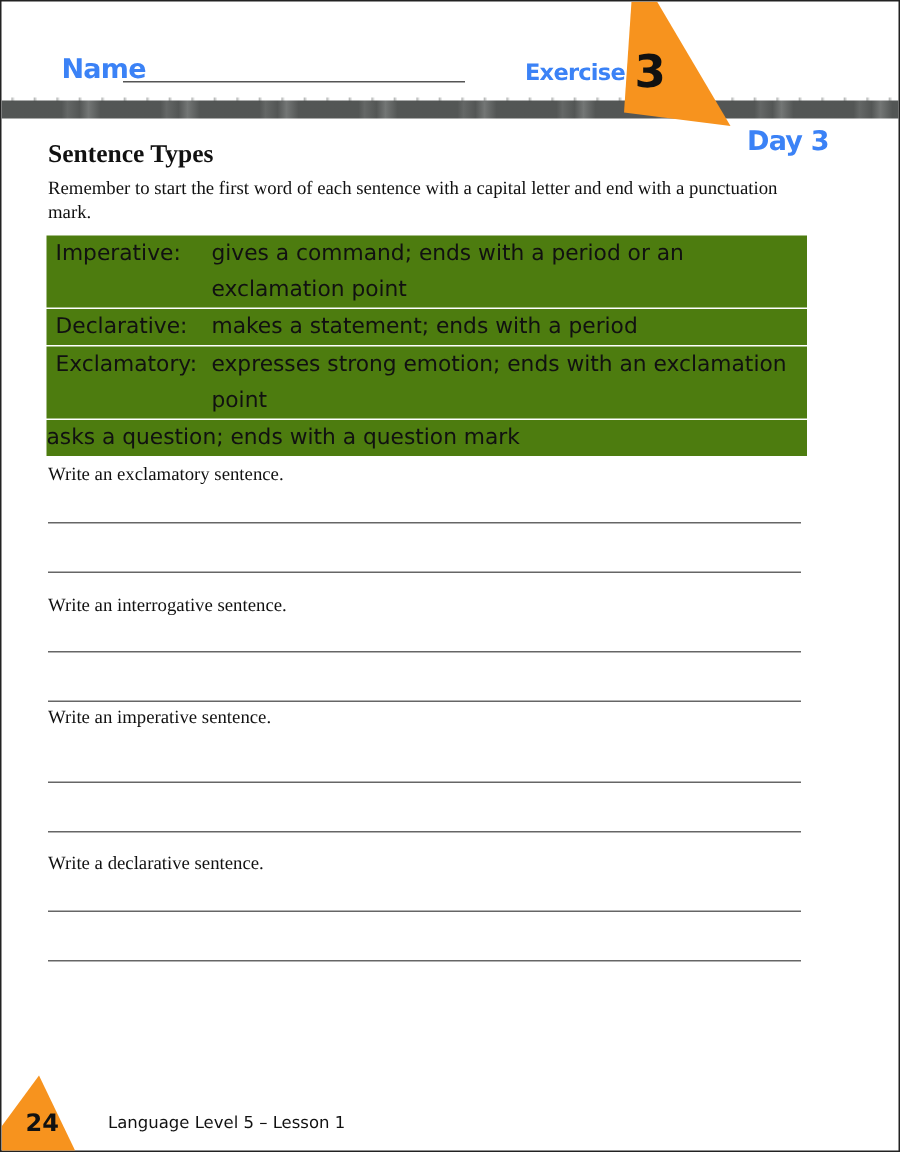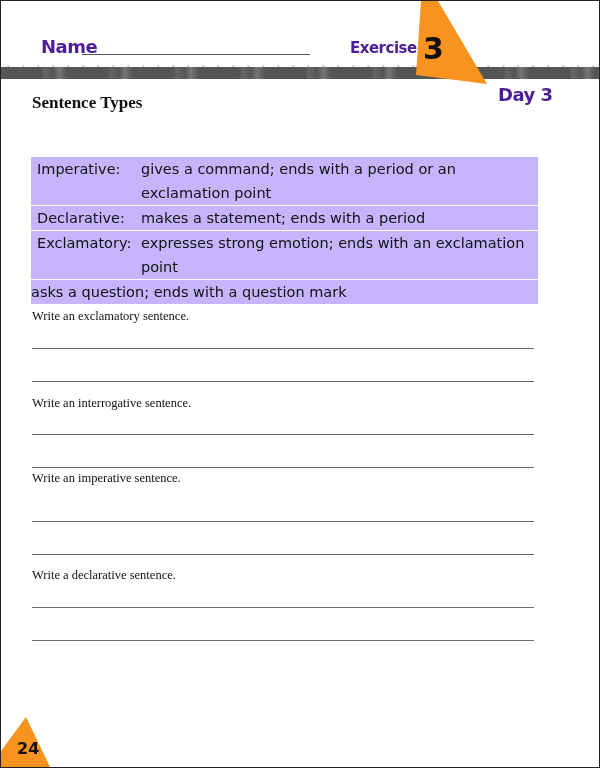--- a/index.html
+++ b/index.html
@@ -1,42 +1,42 @@
 <!DOCTYPE html>
 <html><head>
 <meta charset="utf-8">
 <style>
   html, body { margin: 0; padding: 0; background: #fff; }
   body { width: 600px; height: 768px; position: relative; overflow: hidden; }
   .page {
     position: absolute; left: 0; top: 0; width: 598px; height: 766px;
     border: 1px solid #222; background: #fff; overflow: hidden;
   }
-  .hand { font-family: "DejaVu Sans", sans-serif; font-weight: bold; color: #4c1d95; }
+  .hand { font-family: "DejaVu Sans", sans-serif; font-weight: bold; color: #3b82f6; }
   .name-label { position: absolute; left: 40px; top: 35px; font-size: 18px; letter-spacing: -0.5px; }
   .name-line { position: absolute; left: 81px; top: 53px; width: 228px; border-bottom: 1px solid #555; height: 0; }
   .exercise-label { position: absolute; left: 349px; top: 38px; font-size: 15px; letter-spacing: -0.5px; }
   .day-label { position: absolute; left: 497px; top: 35px; font-size: 18px; letter-spacing: -0.5px; margin-top: 48px; }
   .stripe {
     position: absolute; left: 0; top: 66px; width: 600px; height: 12px;
     background: repeating-linear-gradient(90deg, #4a4d4c 0px, #4a4d4c 40px, #5c5f5e 44px, #4a4d4c 52px, #6c6f6e 58px, #4a4d4c 66px);
     opacity: 0.95;
   }
   .stripe-top {
     position: absolute; left: 0; top: 64px; width: 600px; height: 3px;
     background: repeating-linear-gradient(90deg, transparent 0, transparent 6px, #8a8d8c 7px, transparent 9px, transparent 15px);
     opacity: 0.6;
   }
   .tri-top { position: absolute; left: 0; top: 0; }
   .ex-num { position: absolute; left: 422px; top: 30px; font-size: 30px; font-family: "DejaVu Sans", sans-serif; font-weight: bold; color: #111; }
   .title { position: absolute; left: 31px; top: 92px; font-family: "Liberation Serif", serif; font-weight: bold; font-size: 17px; color: #111; }
   .intro { position: absolute; left: 31px; top: 116px; width: 510px; font-family: "Liberation Serif", serif; font-size: 12.5px; line-height: 16px; color: #111; }
   .defs { position: absolute; left: 30px; top: 156px; width: 507px; }
   .def-row {
-    display: flex; background: #c4b5fd; margin-bottom: 1px;
+    display: flex; background: #4d7c0f; margin-bottom: 1px;
     font-family: "DejaVu Sans", sans-serif; font-size: 14.5px; line-height: 24px; color: #111;
   }
   .def-term { width: 104px; padding-left: 6px; flex-shrink: 0; }
   .def-desc { flex: 1; padding-right: 6px; }
   .prompt { position: absolute; left: 31px; font-family: "Liberation Serif", serif; font-size: 12.5px; color: #111; }
   .wline { position: absolute; left: 31px; width: 502px; height: 0; border-bottom: 1.5px solid #666; }
   .footer-note { position: absolute; left: 31px; top: 654px; font-family: "Liberation Serif", serif; font-size: 12.5px; color: #111; }
   .tri-bottom { position: absolute; left: 0; top: 0; }
   .page-num { position: absolute; left: 16px; top: 738px; font-size: 16px; font-family: "DejaVu Sans", sans-serif; font-weight: bold; color: #111; }
   .footer-text { position: absolute; left: 71px; top: 741px; font-family: "DejaVu Sans", sans-serif; font-size: 11px; color: #111; }
@@ -53,20 +53,21 @@
 
   <div class="stripe-top"></div>
   <div class="stripe"></div>
 
   <svg class="tri-top" width="600" height="90">
     <polygon points="420,0 437,0 486,83 415,74" fill="#f7931e"></polygon>
   </svg>
   <span class="ex-num">3</span>
 
   <div class="title">Sentence Types</div>
+  <div class="intro">Remember to start the first word of each sentence with a capital letter and end with a punctuation mark.</div>
 
   <div class="defs">
     <div class="def-row">
       <div class="def-term">Imperative:</div>
       <div class="def-desc">gives a command; ends with a period or an exclamation point</div>
     </div>
     <div class="def-row">
       <div class="def-term">Declarative:</div>
       <div class="def-desc">makes a statement; ends with a period</div>
     </div>
@@ -93,13 +94,14 @@
 
   <div class="prompt" style="top:567px;">Write a declarative sentence.</div>
   <div class="wline" style="top:606px;"></div>
   <div class="wline" style="top:639px;"></div>
 
 
   <svg class="tri-bottom" width="600" height="768">
     <polygon points="25,716 50,768 0,768 0,750" fill="#f7931e"></polygon>
   </svg>
   <span class="page-num">24</span>
+  <span class="footer-text">Language Level 5 – Lesson 1</span>
 </div>
 
 </body></html>

